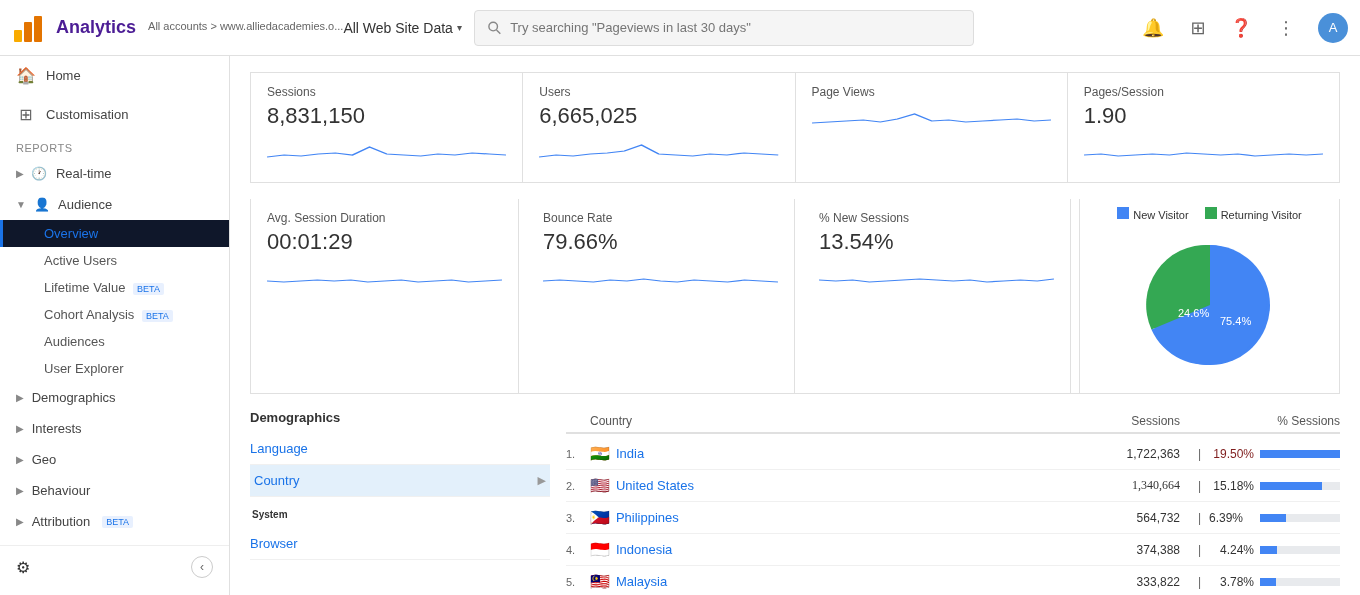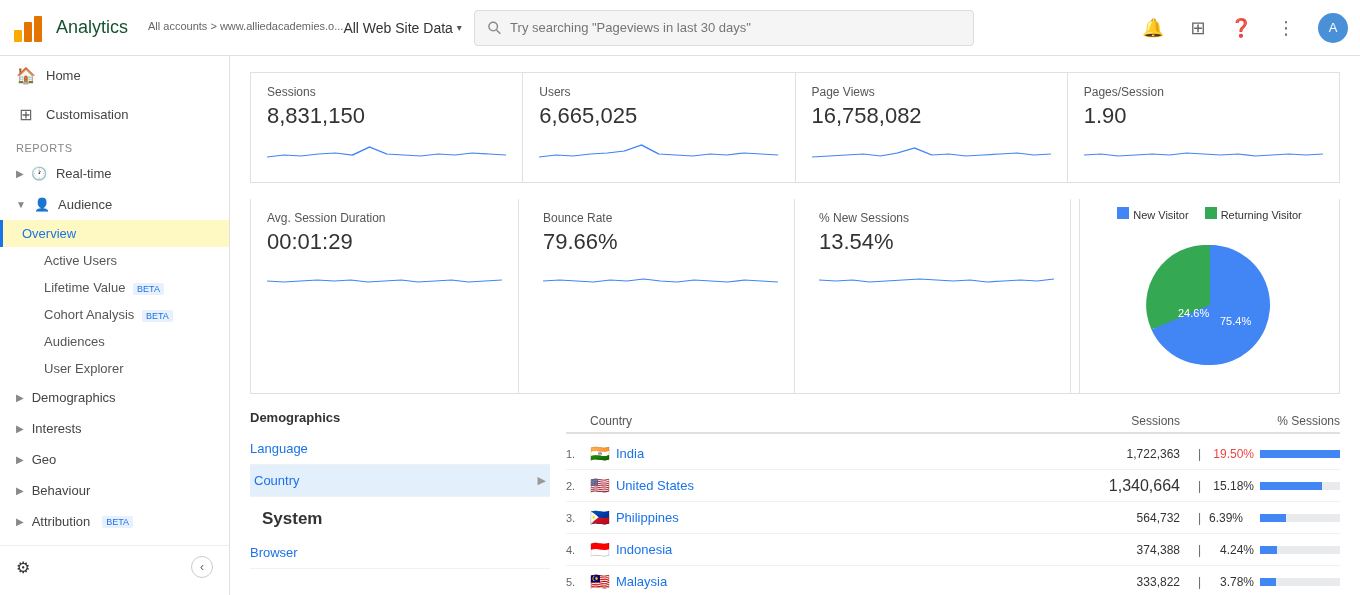--- a/index.html
+++ b/index.html
@@ -1,41 +1,41 @@
 <!DOCTYPE html>
 <html><head>
   <meta charset="utf-8">
   <style>
     * { margin: 0; padding: 0; box-sizing: border-box; }
     body { font-family: Arial, sans-serif; font-size: 13px; color: #333; background: #fff; display: flex; flex-direction: column; height: 595px; overflow: hidden; }
 
     
     .topbar { height: 56px; background: #fff; border-bottom: 1px solid #e0e0e0; display: flex; align-items: center; padding: 0 12px; gap: 12px; flex-shrink: 0; }
     .logo-icon { width: 32px; height: 32px; flex-shrink: 0; }
-    .logo-text { font-size: 18px; color: #14532d; font-weight: 400; margin-right: 8px; }
+    .logo-text { font-size: 18px; color: #4c1d95; font-weight: 700; margin-right: 0; }
     .account-info { display: flex; flex-direction: row; }
     .account-path { font-size: 11px; color: #666; }
     .account-selector { font-size: 14px; color: #333; display: flex; align-items: center; gap: 4px; cursor: pointer; }
     .dropdown-arrow { font-size: 10px; color: #555; }
     .search-bar { flex: 1; max-width: 500px; height: 36px; border: 1px solid #ddd; border-radius: 4px; display: flex; align-items: center; padding: 0 12px; gap: 8px; background: #f5f5f5; }
     .search-bar input { border: none; background: transparent; font-size: 13px; color: #555; outline: none; width: 100%; }
     .topbar-right { margin-left: auto; display: flex; align-items: center; gap: 20px; }
     .topbar-icon { width: 24px; height: 24px; display: flex; align-items: center; justify-content: center; color: #666; font-size: 18px; cursor: pointer; }
     .avatar { width: 30px; height: 30px; border-radius: 50%; background: #4a90d9; display: flex; align-items: center; justify-content: center; color: #fff; font-size: 13px; cursor: pointer; }
 
     
     .main { display: flex; flex: 1; overflow: hidden; }
 
     
     .sidebar { width: 230px; background: #fff; border-right: 1px solid #e0e0e0; overflow-y: auto; flex-shrink: 0; }
     .sidebar-item { display: flex; align-items: center; padding: 10px 16px; cursor: pointer; color: #444; font-size: 13px; gap: 10px; }
     .sidebar-item .icon { font-size: 16px; color: #666; width: 20px; text-align: center; }
     .sidebar-section-label { font-size: 11px; color: #888; padding: 8px 16px 4px; text-transform: uppercase; letter-spacing: 0.5px; }
     .sidebar-sub { padding-left: 44px; padding-top: 6px; padding-bottom: 6px; cursor: pointer; color: #555; font-size: 13px; }
-    .sidebar-sub.active { color: #1a73e8; background: #fef9c3; border-left: 3px solid #1a73e8; padding-left: 19px; }
+    .sidebar-sub.active { color: #1a73e8; background: #0f172a; border-left: 3px solid #1a73e8; padding-left: 41px; }
     .sidebar-group { display: flex; align-items: center; padding: 8px 16px; cursor: pointer; color: #444; font-size: 13px; gap: 8px; }
     .sidebar-group .arrow { font-size: 10px; color: #888; }
     .beta-badge { font-size: 9px; background: #e8f0fe; color: #1a73e8; padding: 1px 4px; border-radius: 2px; margin-left: 4px; vertical-align: middle; }
 
     
     .content { flex: 1; overflow-y: auto; padding: 16px 20px; background: #fff; }
 
     
     .metrics-row { display: flex; gap: 0; border: 1px solid #e0e0e0; margin-bottom: 16px; }
     .metric-card { flex: 1; padding: 12px 16px; border-right: 1px solid #e0e0e0; }
@@ -47,21 +47,21 @@
     
     .lower-section { display: flex; gap: 16px; }
     .left-panel { width: 300px; flex-shrink: 0; }
     .right-panel { flex: 1; }
 
     
     .demo-section-title { font-size: 13px; font-weight: 600; color: #333; margin-bottom: 8px; }
     .demo-item { padding: 8px 0; border-bottom: 1px solid #f0f0f0; color: #1a73e8; font-size: 13px; cursor: pointer; display: flex; align-items: center; justify-content: space-between; }
     .demo-item.highlighted { background: #e8f4fd; padding: 8px 4px; }
     .demo-arrow { color: #999; font-size: 11px; }
-    .system-title { font-size: 17px; font-weight: 600; color: #333; margin: 12px 12px 8px; }
+    .system-title { font-size: 10px; font-weight: 600; color: #333; margin: 12px 2px 8px; }
 
     
     .country-table { width: 100%; }
     .country-table-header { display: flex; align-items: center; padding: 4px 0; border-bottom: 2px solid #e0e0e0; margin-bottom: 4px; font-size: 12px; color: #555; }
     .country-col { flex: 1; }
     .sessions-col { width: 120px; text-align: right; }
     .pct-col { width: 160px; text-align: right; }
     .country-row { display: flex; align-items: center; padding: 6px 0; border-bottom: 1px solid #f0f0f0; font-size: 13px; }
 
     
@@ -192,21 +192,20 @@
       </div>
       <div class="metric-card">
         <div class="metric-label">Users</div>
         <div class="metric-value">6,665,025</div>
         <svg class="sparkline" viewBox="0 0 140 30" preserveAspectRatio="none">
           <polyline fill="none" stroke="#4285f4" stroke-width="1.2" points="0,20 10,18 20,19 30,17 40,16 50,14 60,8 70,17 80,18 90,19 100,17 110,18 120,16 130,17 140,18"></polyline>
         </svg>
       </div>
       <div class="metric-card">
         <div class="metric-label">Page Views</div>
-        <div class="metric-value">16,758,082</div>
         <svg class="sparkline" viewBox="0 0 140 30" preserveAspectRatio="none">
           <polyline fill="none" stroke="#4285f4" stroke-width="1.2" points="0,20 10,19 20,18 30,17 40,19 50,16 60,11 70,18 80,17 90,19 100,18 110,17 120,16 130,18 140,17"></polyline>
         </svg>
       </div>
       <div class="metric-card">
         <div class="metric-label">Pages/Session</div>
         <div class="metric-value">1.90</div>
         <svg class="sparkline" viewBox="0 0 140 30" preserveAspectRatio="none">
           <polyline fill="none" stroke="#4285f4" stroke-width="1.2" points="0,18 10,17 20,19 30,18 40,17 50,18 60,16 70,17 80,18 90,17 100,19 110,18 120,17 130,18 140,17"></polyline>
         </svg>
@@ -286,31 +285,31 @@
             <div class="pct-col">% Sessions</div>
           </div>
           <div id="country-rows">
               <div class="country-row">
     <span style="width:24px;font-size:11px;color:#666;">1.</span>
     <span style="font-size:16px;margin-right:6px;">🇮🇳</span>
     <span style="flex:1;color:#1a73e8;cursor:pointer;">India</span>
     <span style="width:120px;text-align:right;color:#333;font-size:12px;">1,722,363</span>
     <div style="width:160px;display:flex;align-items:center;gap:6px;justify-content:flex-end;">
       <span style="font-size:12px;color:#666;margin-right:2px;">|</span>
-      <span style="font-size:12px;color:#ef4444;width:45px;text-align:right;">19.50%</span>
+      <span style="font-size:12px;color:#7f1d1d;width:45px;text-align:right;">19.50%</span>
       <div style="width:80px;background:#e8eaed;height:8px;">
         <div style="width:80px;background:#4285f4;height:8px;"></div>
       </div>
     </div>
   </div>
               <div class="country-row">
     <span style="width:24px;font-size:11px;color:#666;">2.</span>
     <span style="font-size:16px;margin-right:6px;">🇺🇸</span>
     <span style="flex:1;color:#1a73e8;cursor:pointer;">United States</span>
-    <span style="width:120px;text-align:right;color:#333;font-size:16px;">1,340,664</span>
+    <span style="width:120px;text-align:right;color:#333;font-size:12px;font-family:Liberation Serif, serif;">1,340,664</span>
     <div style="width:160px;display:flex;align-items:center;gap:6px;justify-content:flex-end;">
       <span style="font-size:12px;color:#666;margin-right:2px;">|</span>
       <span style="font-size:12px;color:#333;width:45px;text-align:right;">15.18%</span>
       <div style="width:80px;background:#e8eaed;height:8px;">
         <div style="width:62px;background:#4285f4;height:8px;"></div>
       </div>
     </div>
   </div>
               <div class="country-row">
     <span style="width:24px;font-size:11px;color:#666;">3.</span>

